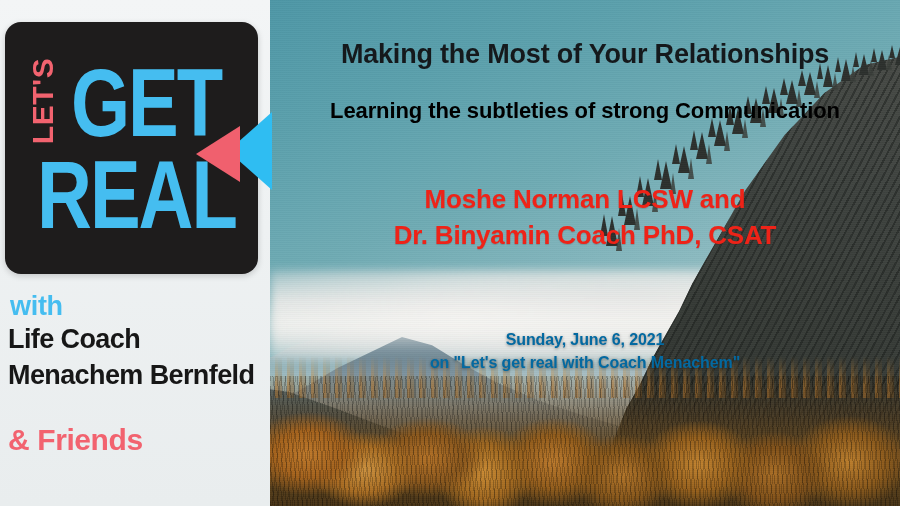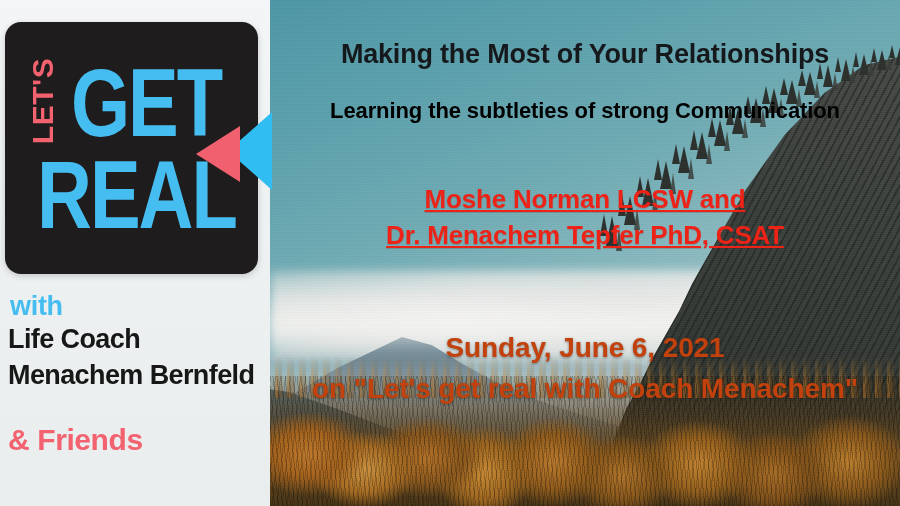--- a/index.html
+++ b/index.html
@@ -247,30 +247,29 @@
     position: absolute;
     left: 6px;
     right: 6px;
     top: 182px;
     font-size: 26px;
     font-weight: bold;
     color: #ee2318;
     line-height: 1.38;
     letter-spacing: -.2px;
     text-shadow: 0 1px 1px rgba(90,20,10,.18);
-    text-decoration: underline;
   }
   .event-info {
     position: absolute;
     left: 2px;
     right: 2px;
     top: 328px;
-    font-size: 28px;
-    font-weight: bold;
-    color: #c2410c;
+    font-size: 16px;
+    font-weight: bold;
+    color: #0369a1;
     line-height: 1.45;
     letter-spacing: -.1px;
     text-shadow: 0 1px 3px rgba(20,24,26,.45);
   }
 
   
   .panel {
     position: absolute;
     left: 0;
     top: 0;
@@ -428,21 +427,21 @@
     <div class="photo-grain"></div>
   </div>
 
   <div class="copy">
     <div class="headline">Making the Most of Your Relationships</div>
 
     <div class="subhead">Learning the subtleties of strong Communication</div>
 
     <div class="speakers">
       <div>Moshe Norman LCSW and</div>
-      <div>Dr. Menachem Tepfer PhD, CSAT</div>
+      <div>Dr. Binyamin Coach PhD, CSAT</div>
     </div>
 
     <div class="event-info">
       <div>Sunday, June 6, 2021</div>
       <div>on "Let's get real with Coach Menachem"</div>
     </div>
   </div>
 
   <div class="panel">
 

